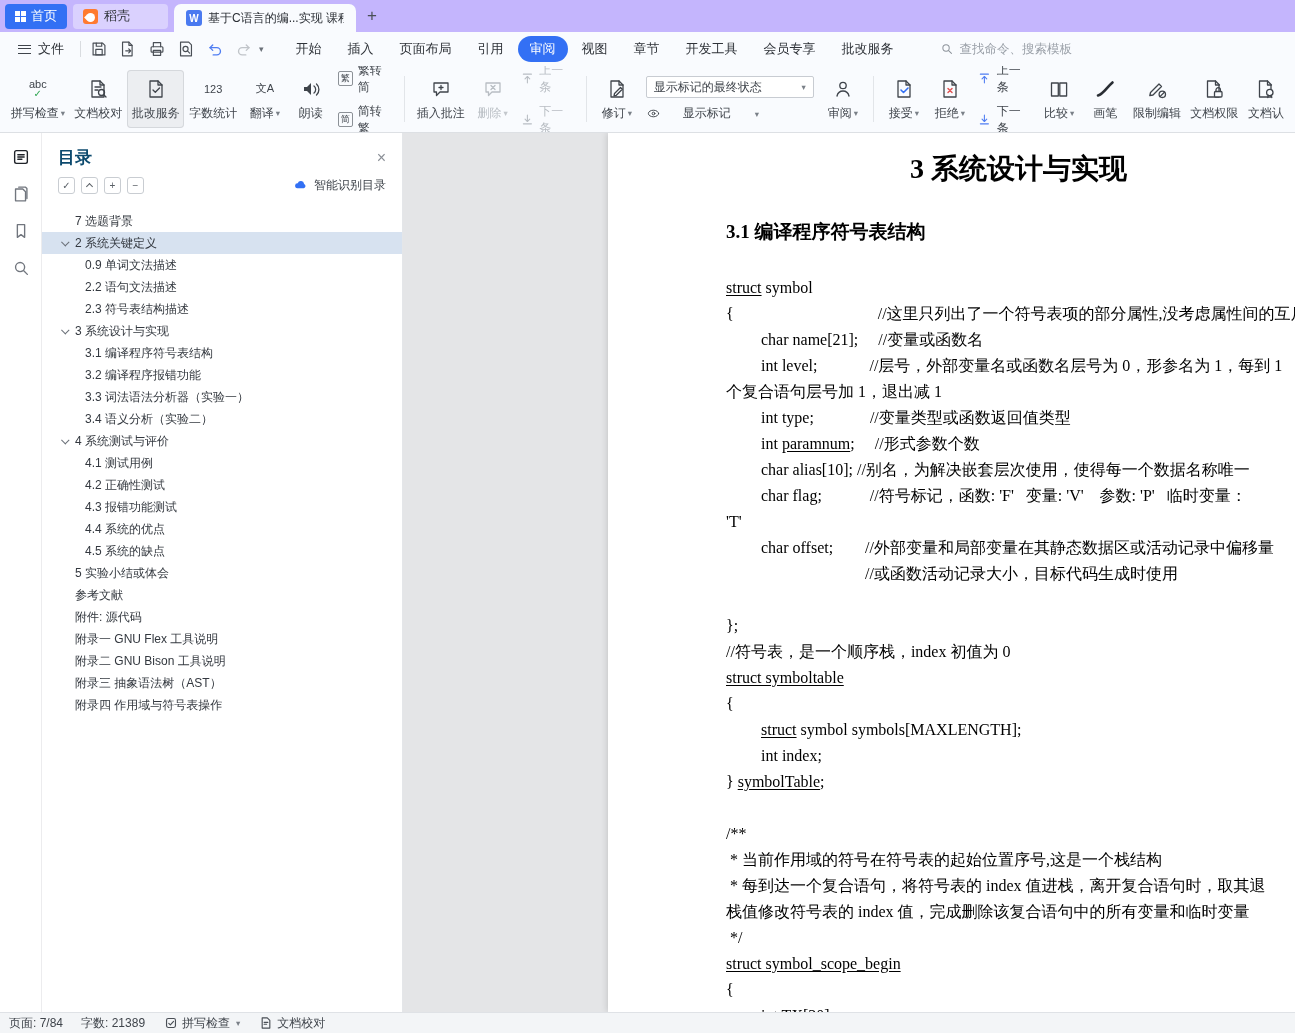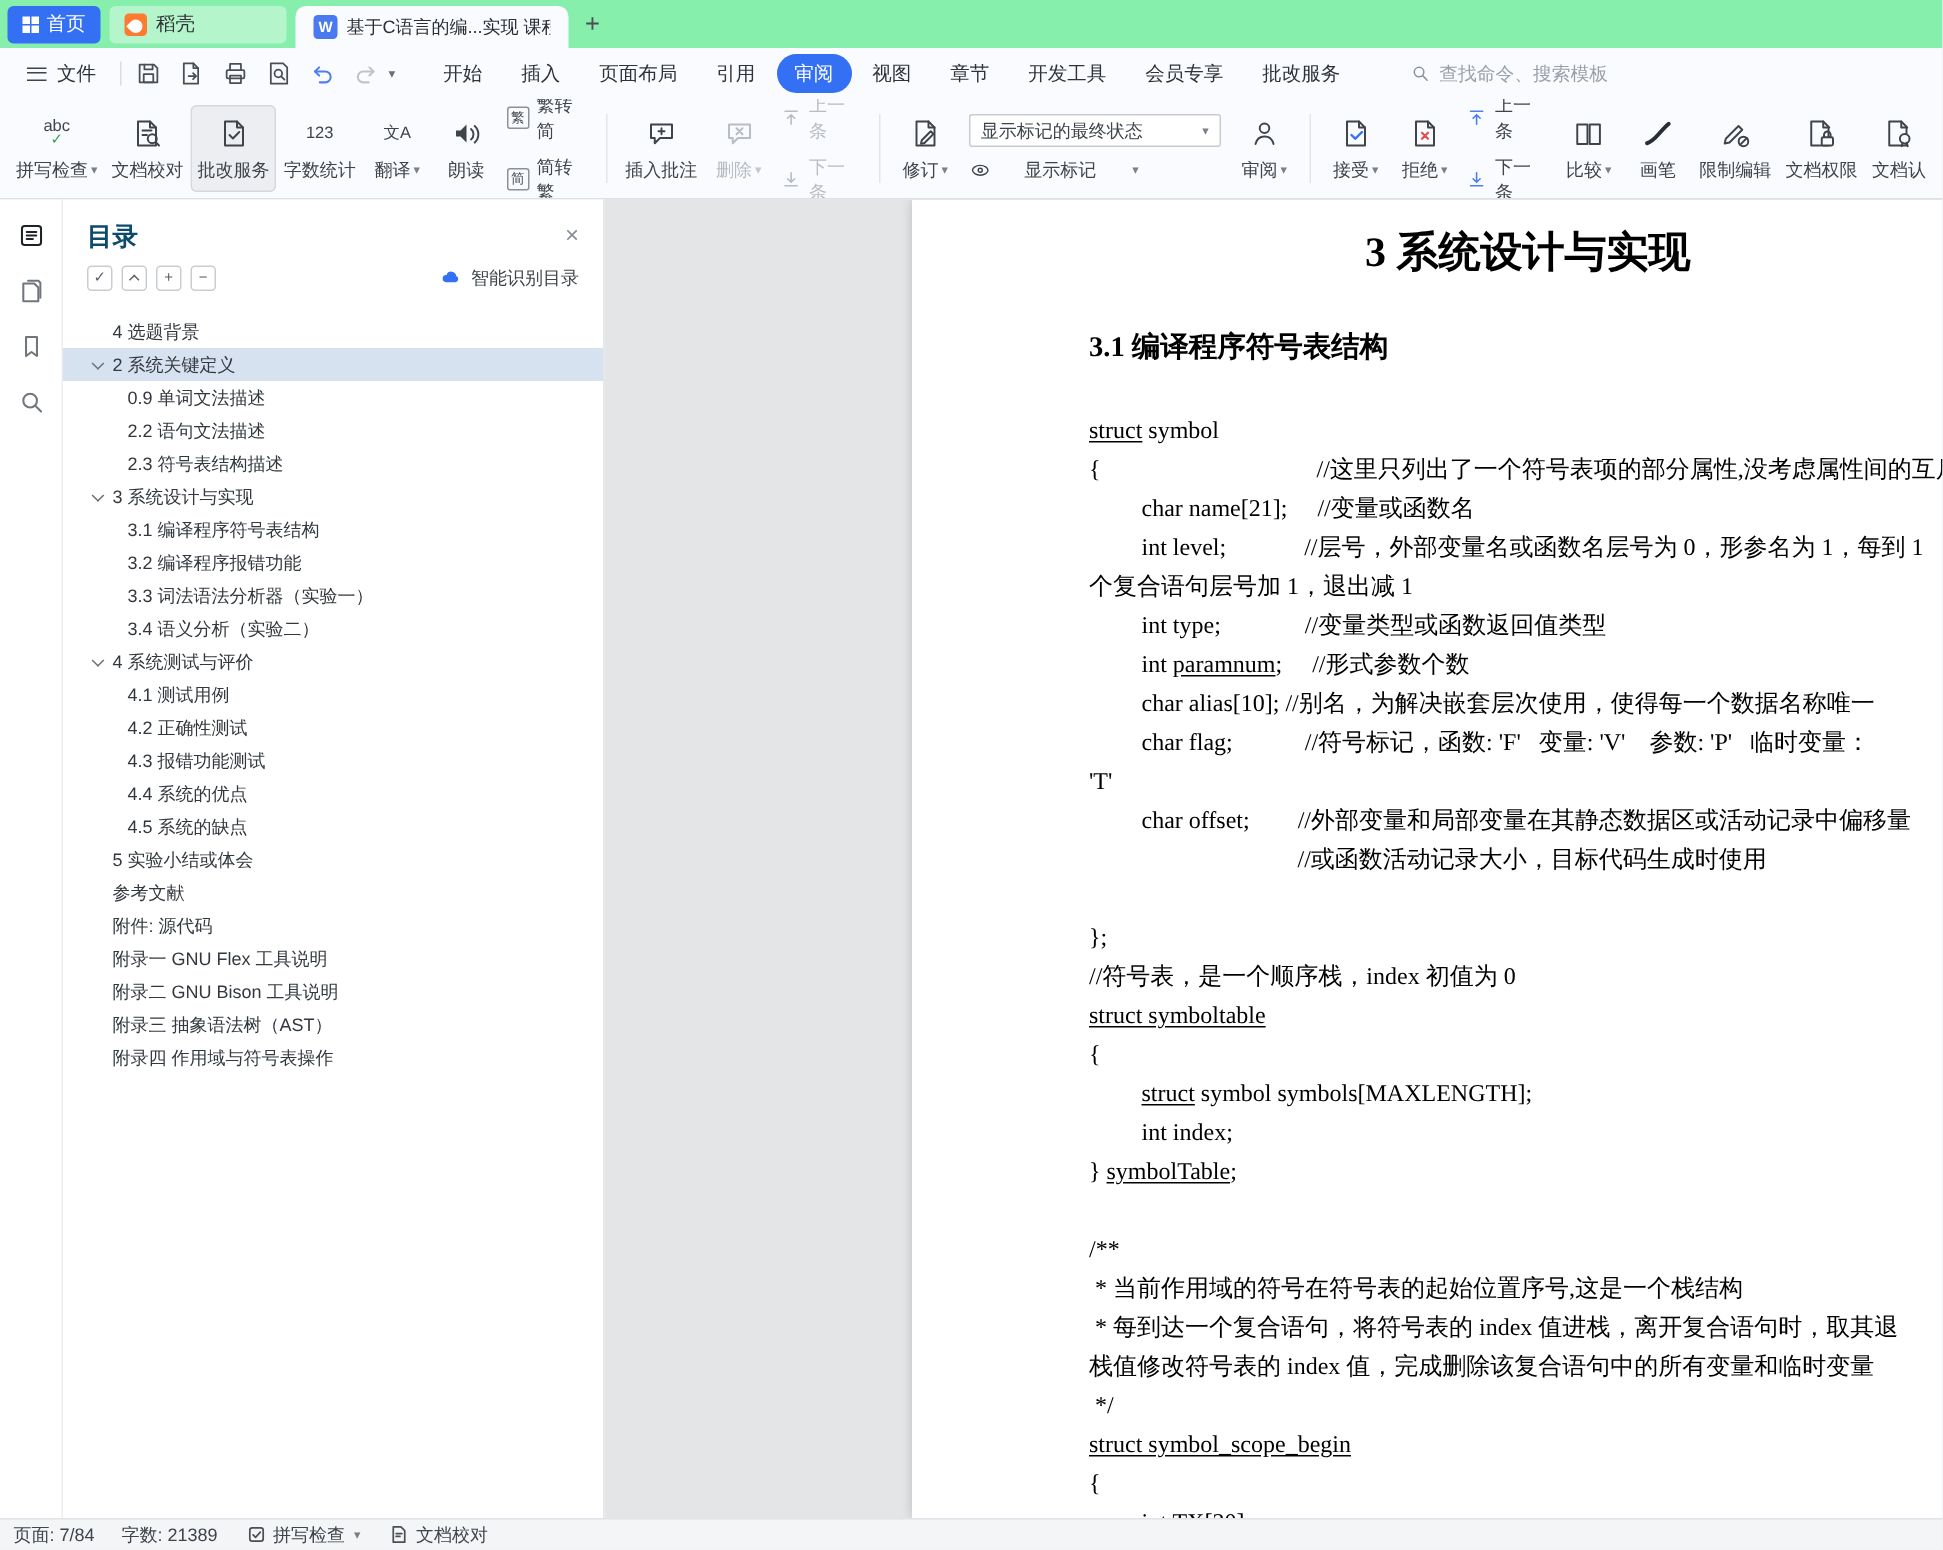--- a/index.html
+++ b/index.html
@@ -3,29 +3,29 @@
 <meta charset="utf-8">
 <style>
   * { box-sizing: border-box; }
   html,body { margin:0; padding:0; }
   body {
     width:1295px; height:1033px; overflow:hidden;
     font-family:"Liberation Sans","DejaVu Sans",sans-serif;
     color:#3f444b; background:#e4e5e7; font-size:12px;
   }
   
-  .tabbar { height:32px; background:#86efac; display:flex; align-items:center; }
+  .tabbar { height:32px; background:#c4b5fd; display:flex; align-items:center; }
   .home-btn { margin:0 3px 0 5px; width:62px; height:25px; background:#3370f4; color:#fff;
     border-radius:4px; display:flex; align-items:center; justify-content:center; gap:5px; font-size:13px; }
   .grid4 { width:11px; height:11px; background:
     linear-gradient(#fff,#fff) 0 0/5px 5px no-repeat,
     linear-gradient(#fff,#fff) 6px 0/5px 5px no-repeat,
     linear-gradient(#fff,#fff) 0 6px/5px 5px no-repeat,
     linear-gradient(#fff,#fff) 6px 6px/5px 5px no-repeat; }
-  .docer-tab { margin-left:3px; height:25px; width:118px; padding:0 10px; border-radius:4px;
+  .docer-tab { margin-left:3px; height:25px; width:95px; padding:0 10px; border-radius:4px;
     background:rgba(255,255,255,.38); display:flex; align-items:center; gap:6px; font-size:13px; color:#2f3339; }
   .docer-ic { width:15px; height:15px; border-radius:3px; background:#ff7a2f; position:relative; overflow:hidden; flex:0 0 auto; }
   .docer-ic::after { content:""; position:absolute; left:3px; top:4px; width:9px; height:9px;
     background:#fff; border-radius:50% 50% 50% 0; transform:rotate(45deg); }
   .doc-tab { margin-left:6px; height:28px; align-self:flex-end; width:182px; padding:0 12px;
     background:#f9fbfe; border-radius:7px 7px 0 0; display:flex; align-items:center; gap:6px; font-size:12px; color:#2a2e34; }
   .wic { width:16px; height:16px; background:#4a7af0; border-radius:3px; color:#fff; font-size:10px; font-weight:bold;
     display:flex; align-items:center; justify-content:center; flex:0 0 auto; }
   .doc-tab-title { white-space:nowrap; overflow:hidden; }
   .newtab { width:24px; height:24px; margin-left:4px; display:flex; align-items:center; justify-content:center;
@@ -503,21 +503,21 @@
       <span class="smart">
         <svg width="17" height="17" viewBox="0 0 22 22">
             <path d="M7 14.5a3.2 3.2 0 0 1 .4-6.4 4.3 4.3 0 0 1 8.3.9 2.9 2.9 0 0 1-.5 5.5z" fill="#3370f4"></path>
           </svg>
         <span>智能识别目录</span>
       </span>
     </div>
     <div class="toc-list">
         <div class="toc-item lvl1">
           <span class="tarrow hid"></span>
-          <span class="tlabel">4 选题背景</span>
+          <span class="tlabel">7 选题背景</span>
         </div>
         <div class="toc-item lvl1 sel">
           <span class="tarrow"></span>
           <span class="tlabel">2 系统关键定义</span>
         </div>
         <div class="toc-item lvl2">
           <span class="tarrow hid"></span>
           <span class="tlabel">0.9 单词文法描述</span>
         </div>
         <div class="toc-item lvl2">

